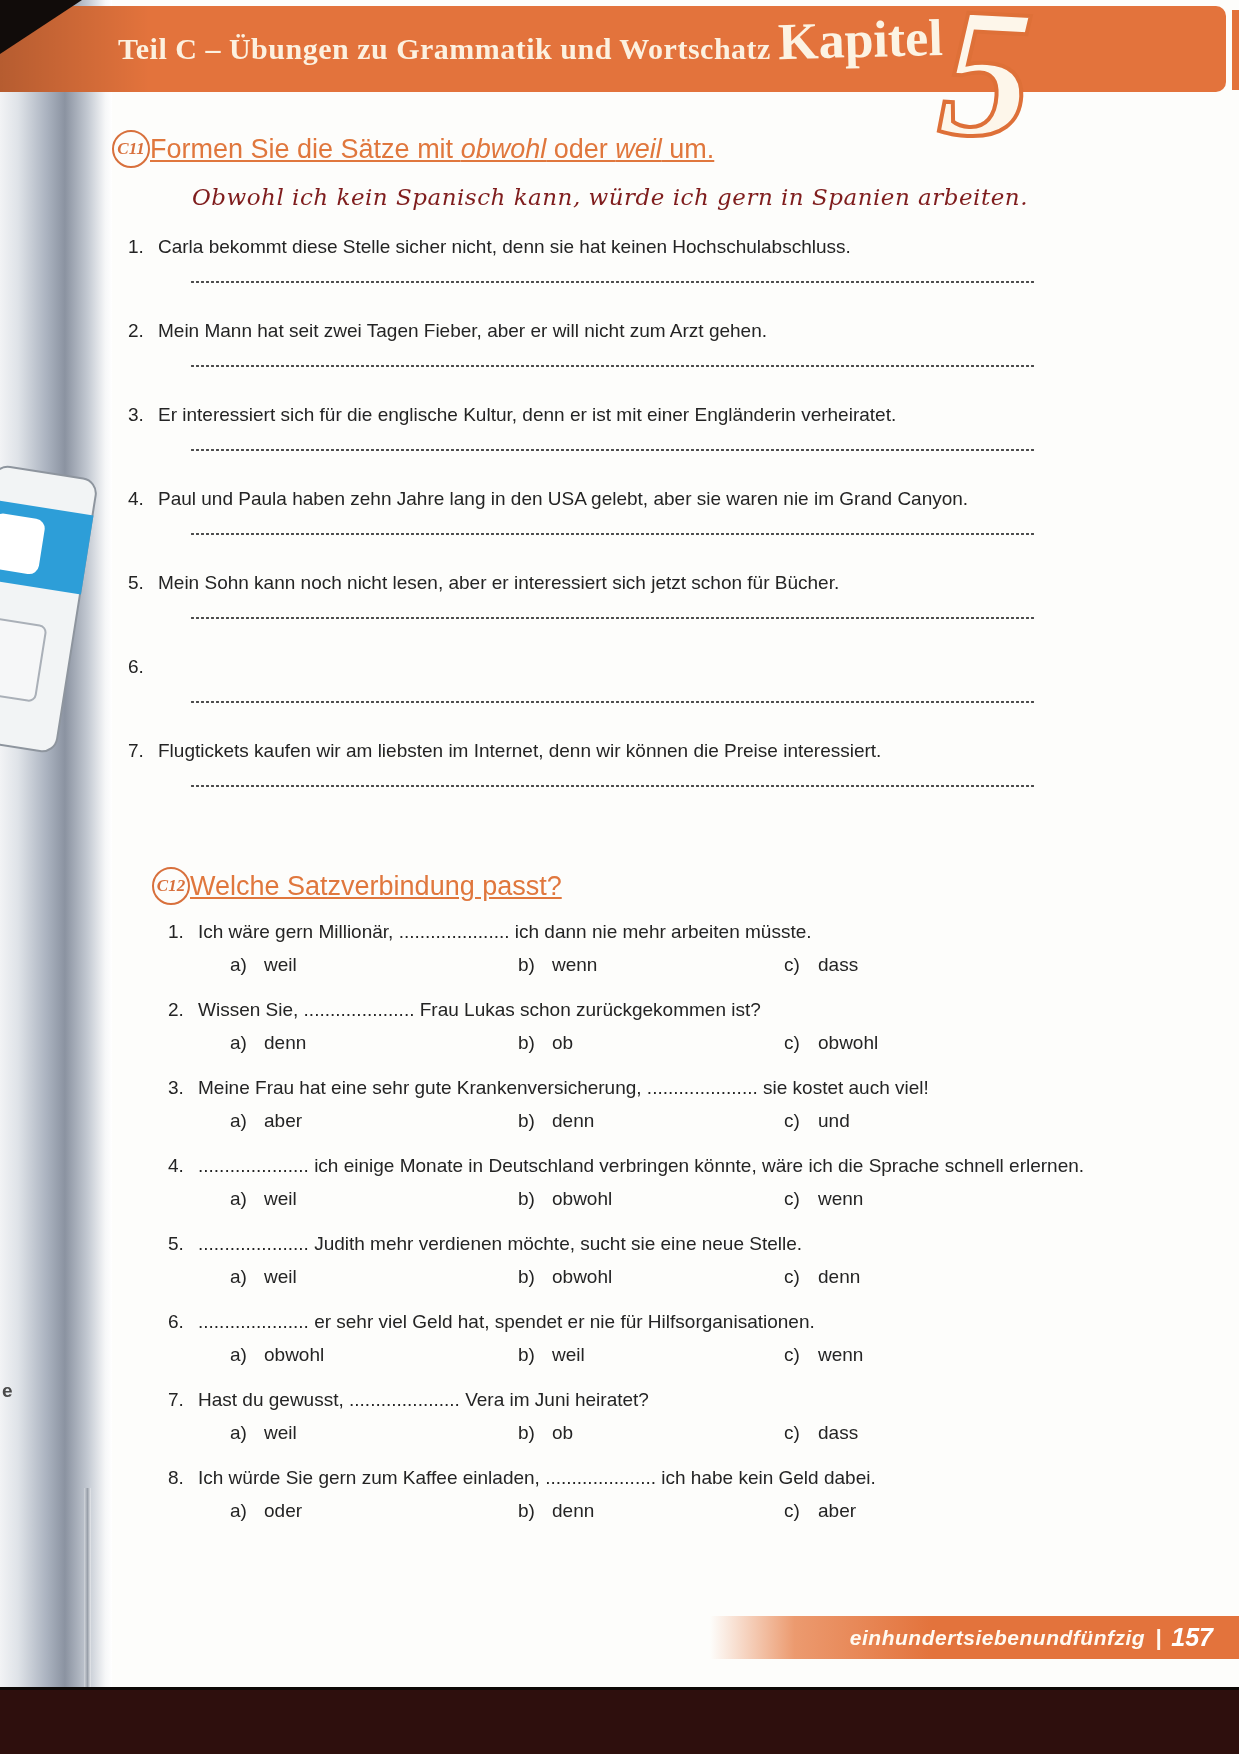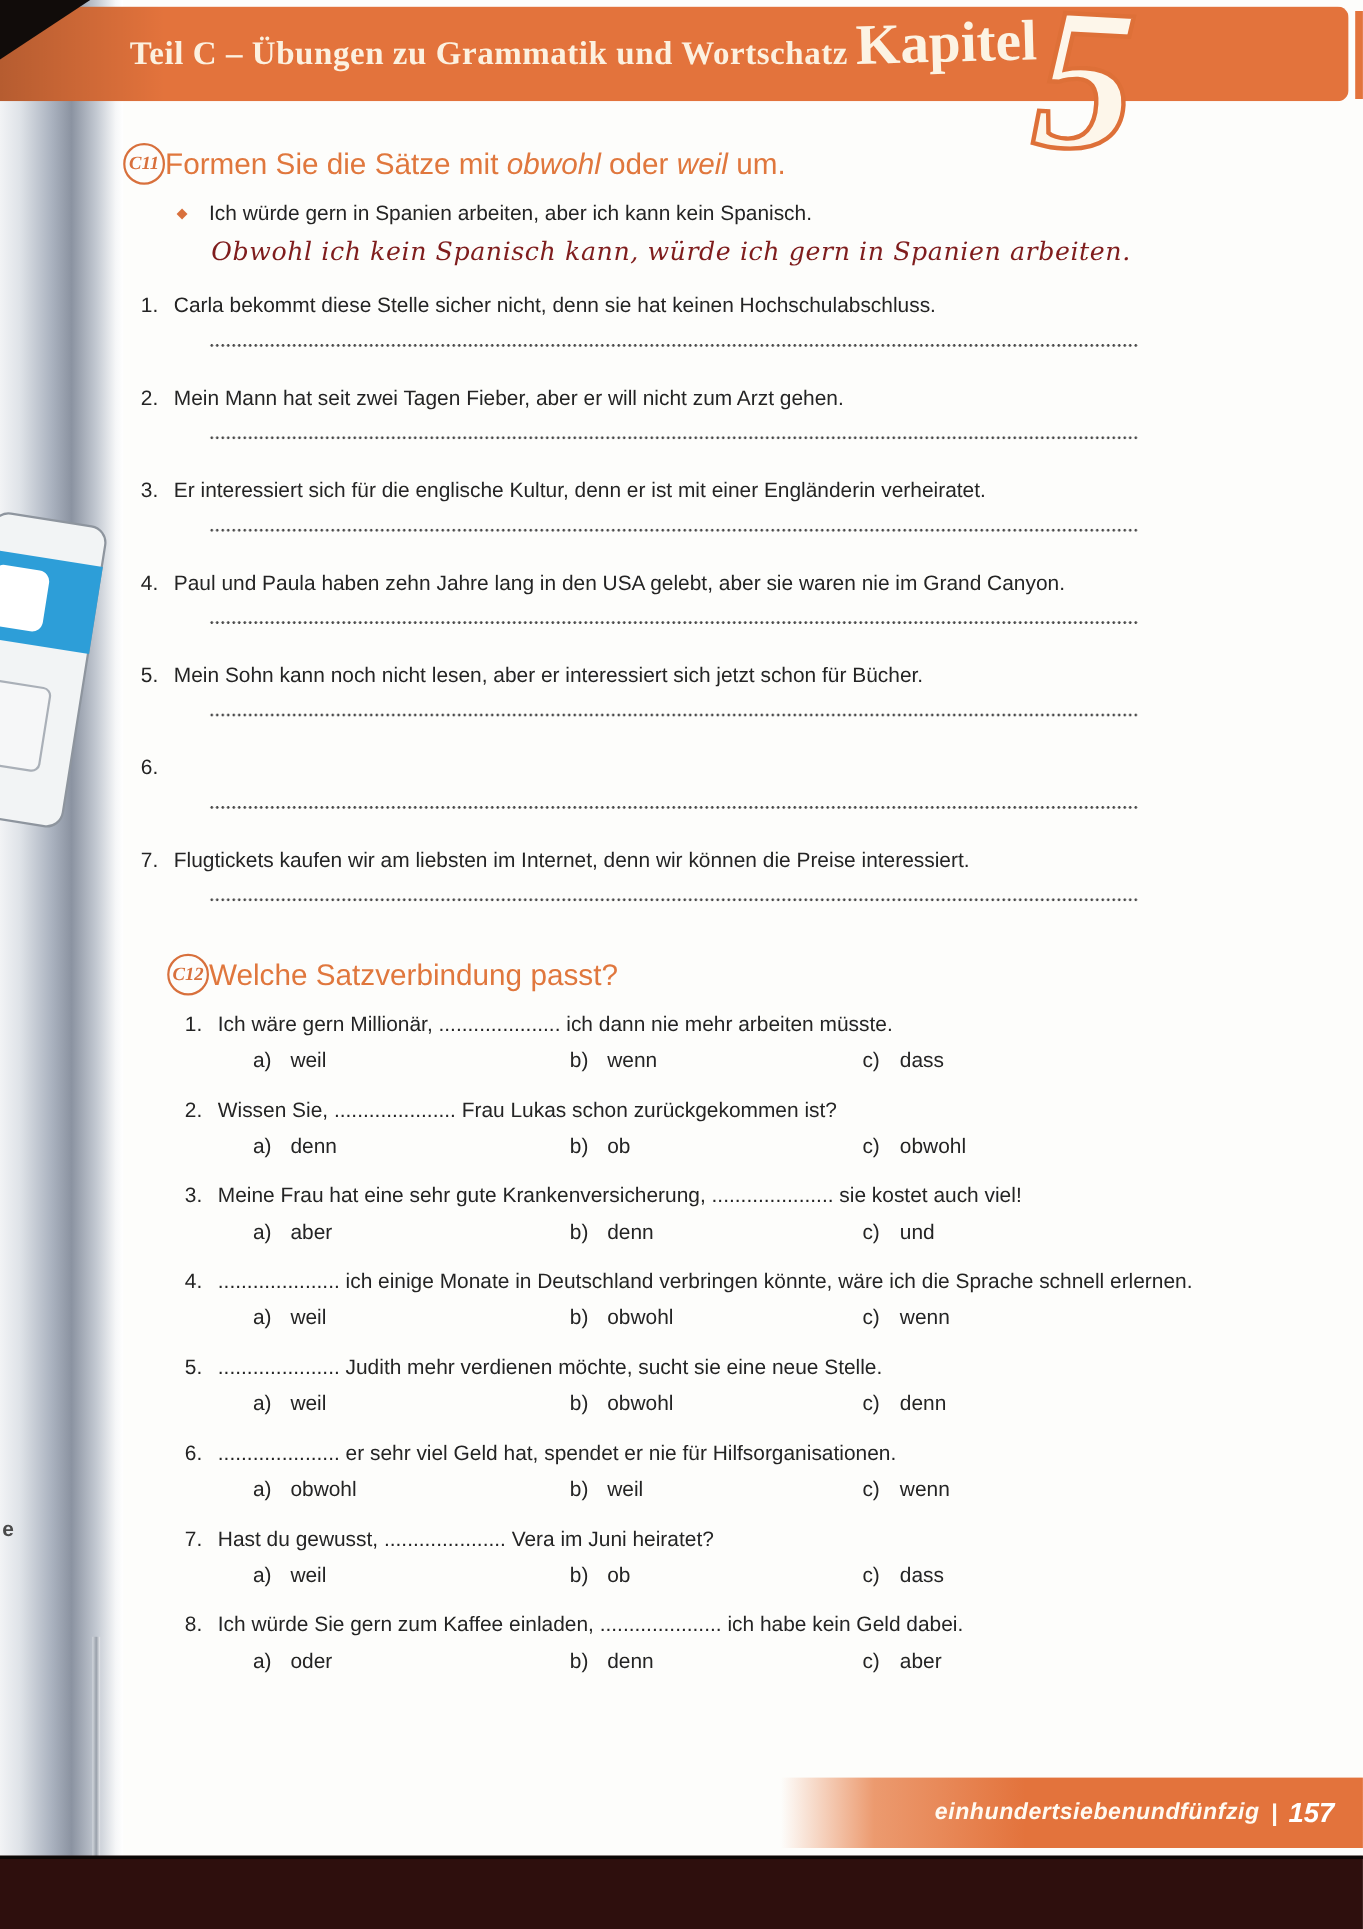--- a/index.html
+++ b/index.html
@@ -74,21 +74,21 @@
   }
   .chapter-number {
     position:absolute; left:940px; top:-20px; z-index:5;
     font-family:"Liberation Serif", serif; font-weight:bold; font-style:italic;
     font-size:185px; line-height:1; color:#fdf6ea;
     -webkit-text-stroke:4px #de7038; transform:rotate(3deg);
   }
 
   
   .footer-band {
-    position:absolute; top:1616px; left:710px; right:0; height:64px; z-index:3;
+    position:absolute; top:1616px; left:710px; right:0; height:43px; z-index:3;
     background:linear-gradient(90deg, rgba(230,121,64,0) 0%, rgba(230,121,64,0.75) 16%, #e3733c 42%);
     display:flex; align-items:center; justify-content:flex-end;
     padding-right:26px; box-sizing:border-box;
   }
   .footer-word {
     font-family:"Liberation Sans", sans-serif; font-style:italic; font-weight:bold;
     font-size:21px; color:#fffaf1; letter-spacing:0.5px;
   }
   .footer-sep { font-style:italic; font-weight:bold; font-size:22px; color:#fffaf1; margin:0 10px; }
   .footer-num { font-style:italic; font-weight:bold; font-size:25px; color:#ffffff; }
@@ -98,21 +98,21 @@
   #c11-section { left:112px; top:130px; width:940px; }
   #c12-section { left:112px; top:867px; width:1080px;margin-left:40px; }
 
   .section-head { display:flex; align-items:center; margin-bottom:16px; }
   .badge {
     flex:0 0 auto; width:38px; height:38px; border:2.5px solid #d8703c; border-radius:50%;
     color:#d8703c; display:flex; align-items:center; justify-content:center;
     font-family:"Liberation Serif", serif; font-style:italic; font-weight:bold; font-size:17px;
     box-sizing:border-box;
   }
-  .section-title { color:#e0773d; font-size:27px; }
+  .section-title { color:#e0773d; font-size:27px;text-decoration:underline; }
   .section-title .it { font-style:italic; }
 
   .example-row { position:relative; padding-left:78px; margin-top:6px; font-size:19px; color:#242424; }
   .example-bullet {
     position:absolute; left:50px; top:7px; width:7px; height:7px;
     background:#d8703c; transform:rotate(45deg);
   }
   .handwriting {
     margin:10px 0 26px 80px;
     font-family:"DejaVu Serif", serif; font-style:italic;
@@ -154,24 +154,20 @@
 <div class="header-sliver"></div>
 <div class="header-title">Teil C – Übungen zu Grammatik und Wortschatz</div>
 <div class="kapitel-label">Kapitel</div>
 <div class="chapter-number">5</div>
 
 <div class="section" id="c11-section">
   <div class="section-head">
     <div class="badge">C11</div>
     <div class="section-title"><span>Formen Sie die Sätze mit </span><span class="it">obwohl</span><span> oder </span><span class="it">weil</span><span> um.</span></div>
   </div>
-  <div class="example-row">
-    <span class="example-bullet"></span>
-    <span>Ich würde gern in Spanien arbeiten, aber ich kann kein Spanisch.</span>
-  </div>
   <div class="handwriting">Obwohl ich kein Spanisch kann, würde ich gern in Spanien arbeiten.</div>
   <div id="c11-items">
   <div class="c11-item">
     <div class="q-row">
       <span class="q-num">1.</span>
       <span class="q-text">Carla bekommt diese Stelle sicher nicht, denn sie hat keinen Hochschulabschluss.</span>
     </div>
     <div class="answer-line"></div>
   </div>
 

